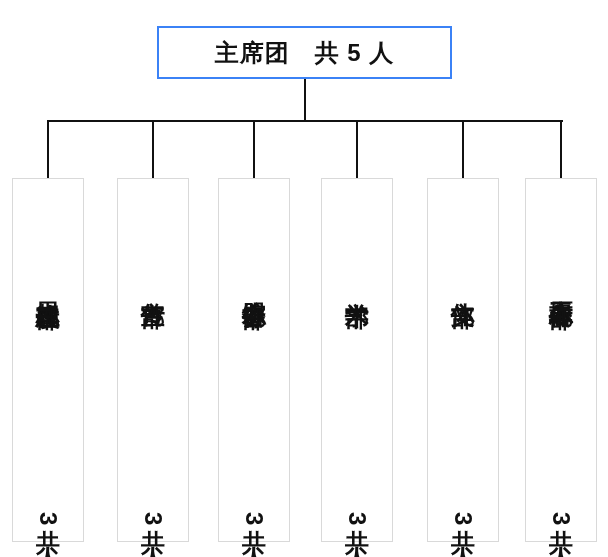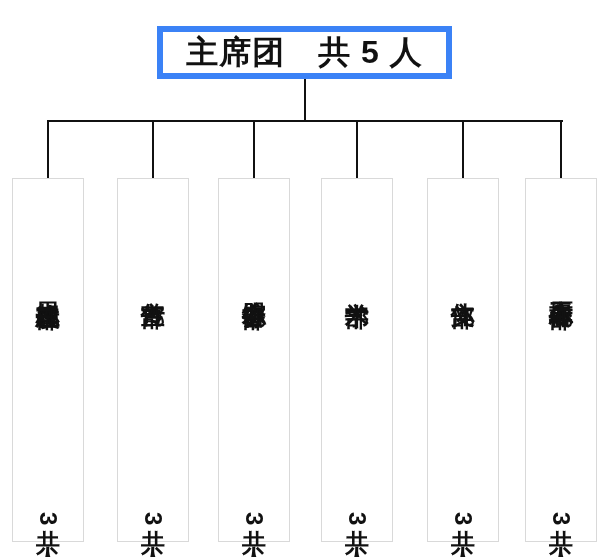--- a/index.html
+++ b/index.html
@@ -15,26 +15,26 @@
     font-family: "Liberation Sans", "DejaVu Sans", sans-serif;
     color: #111111;
     overflow: hidden;
   }
   .root-box {
     position: absolute;
     left: 157px;
     top: 26px;
     width: 295px;
     height: 53px;
-    border: 6px solid #3b82f6;
+    border: 2px solid #3b82f6;
     box-sizing: border-box;
     display: flex;
     align-items: center;
     justify-content: center;
-    font-size: 32px;
+    font-size: 24px;
     font-weight: 600;
     letter-spacing: 1px;
     white-space: pre;
   }
   .line {
     position: absolute;
     background: #111111;
   }
   .stem {
     left: 304px;

